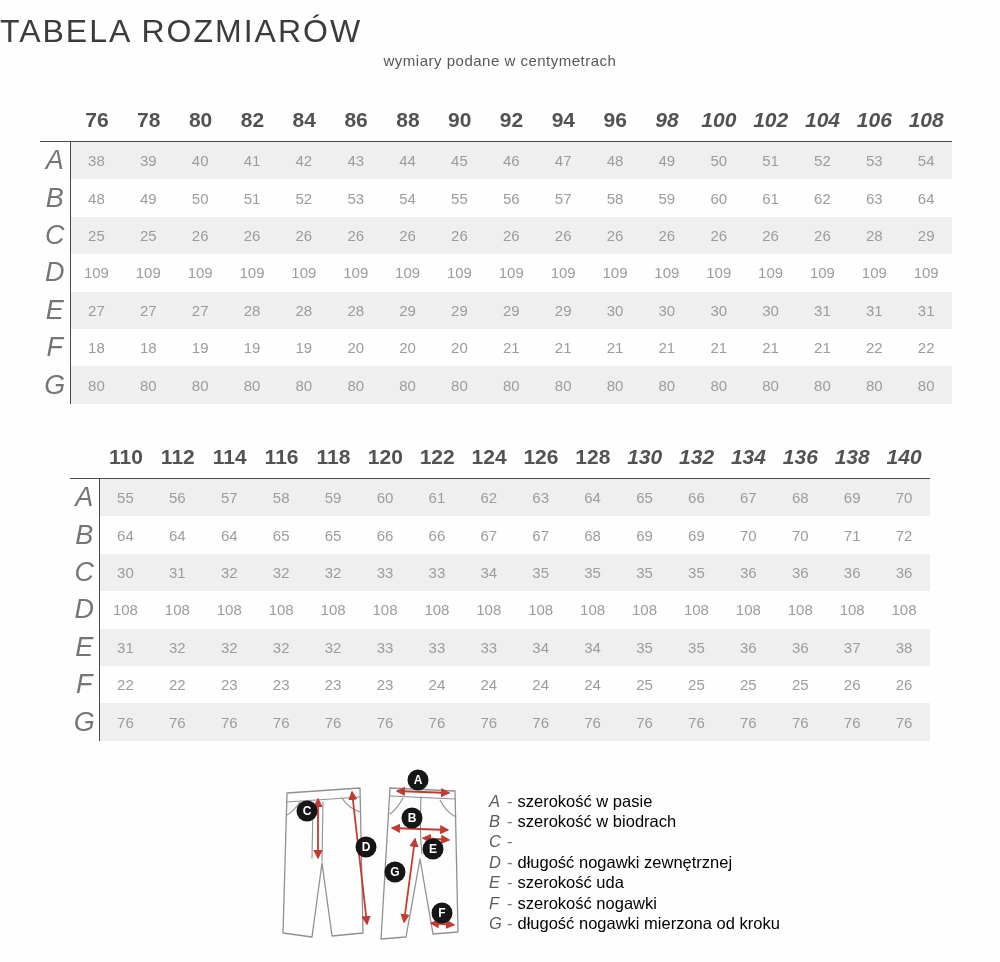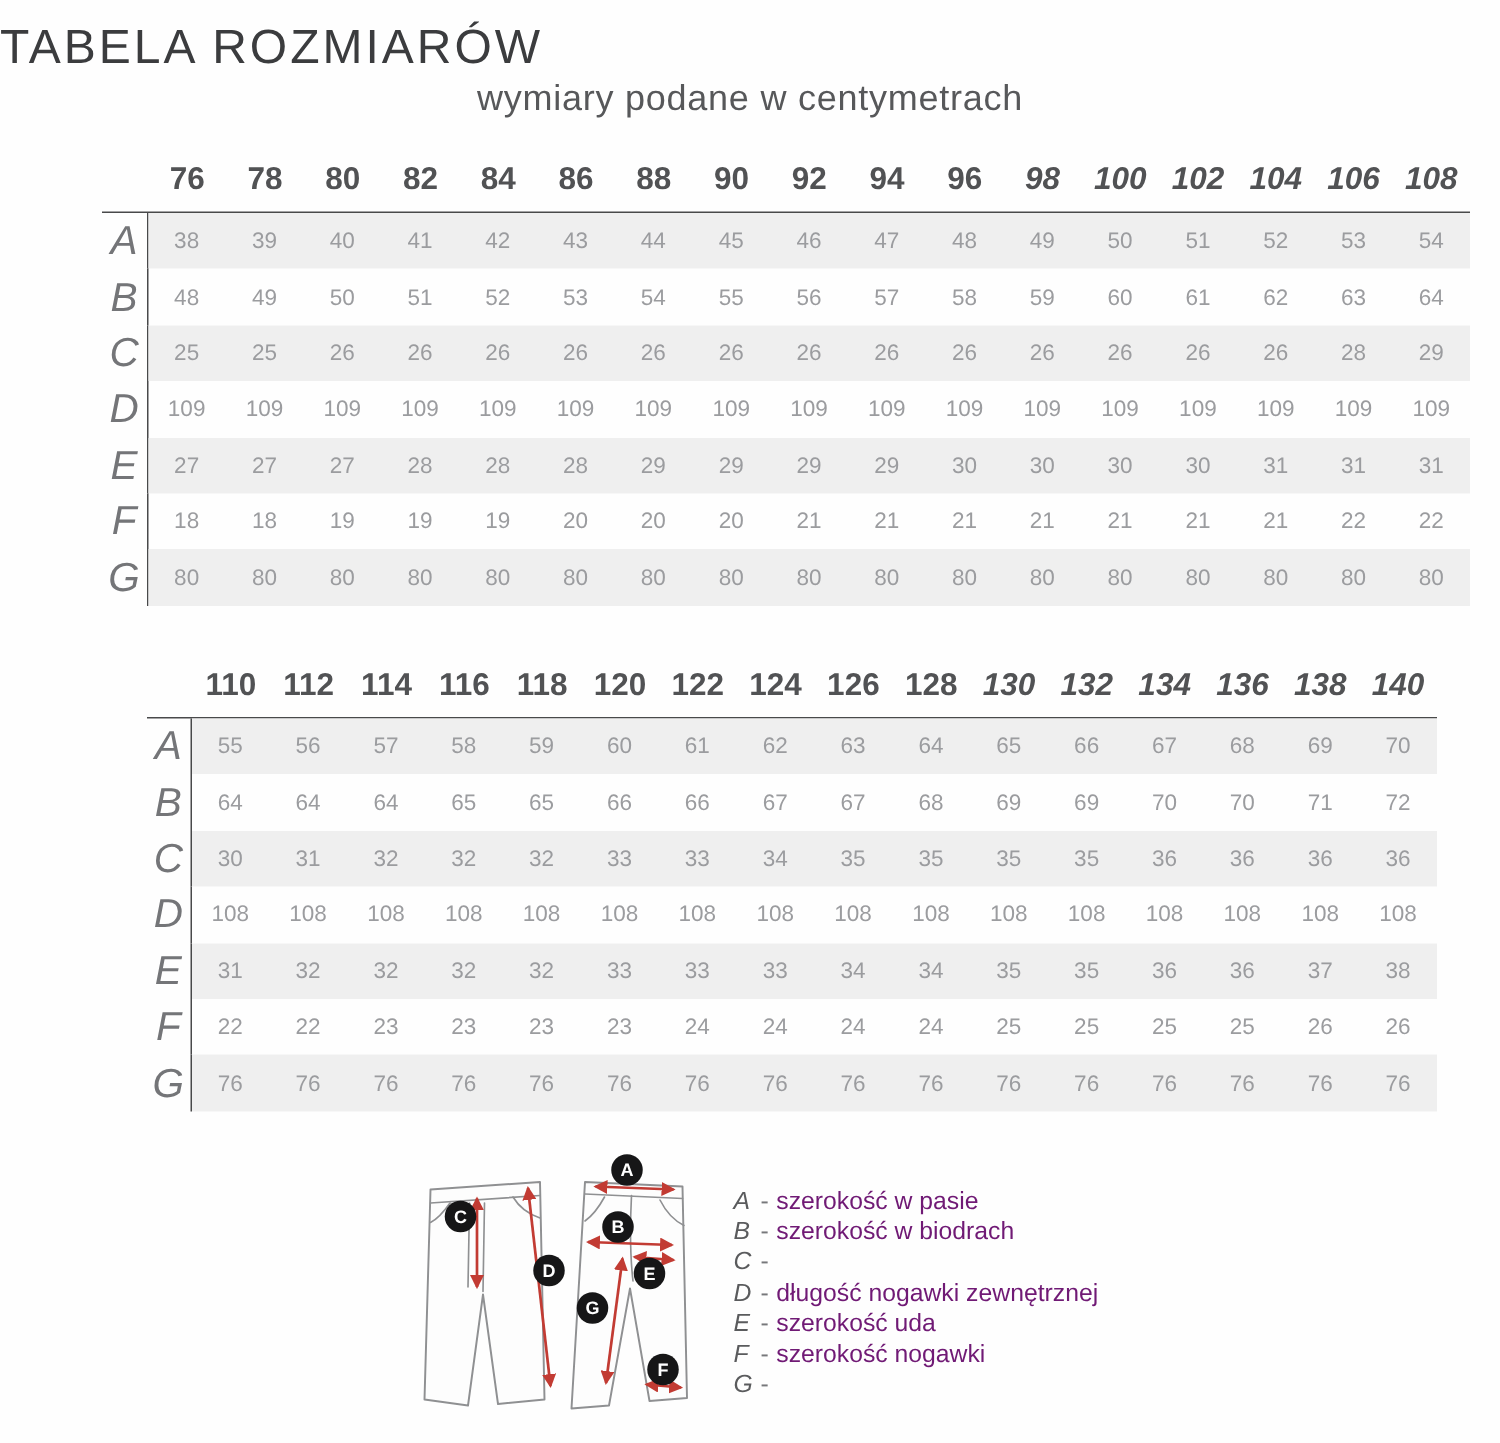--- a/index.html
+++ b/index.html
@@ -7,24 +7,24 @@
     position:relative;width:1000px;height:962px;background:#fefefe;overflow:hidden;
     font-family:"Liberation Sans","DejaVu Sans",sans-serif;
   }
   
   .page-title{
     position:absolute;left:0;right:0;top:13px;
     font-size:32px;font-weight:300;letter-spacing:2px;color:#3b3c3e;
   }
   .page-subtitle{
     position:absolute;left:0;right:0;top:52px;text-align:center;
-    font-size:24px;font-weight:300;letter-spacing:0.5px;color:#57585a;
+    font-size:15px;font-weight:300;letter-spacing:0.5px;color:#57585a;
   }
   
-  .size-table{position:absolute;margin-left:28px;}
+  .size-table{position:absolute;}
   #table1{left:40px;top:98px;width:912px;}
   #table2{left:70px;top:436px;width:860px;}
   .thead{display:flex;align-items:center;height:43px;}
   #table2 .thead{height:42px;}
   .lspace{flex:0 0 31px;}
   #table2 .lspace{flex:0 0 30px;}
   .hcell{
     flex:1;text-align:center;font-size:21px;font-weight:bold;color:#515254;
   }
   .hcell.it{font-style:italic;}
@@ -50,21 +50,21 @@
   .badge-circle{fill:#161617;}
   .badge-letter{
     fill:#ffffff;font-family:"Liberation Sans",sans-serif;
     font-size:12px;font-weight:bold;text-anchor:middle;
   }
   
   #legend{position:absolute;left:489px;top:791px;}
   .legend-line{height:20.4px;display:flex;align-items:center;font-size:16.5px;}
   .legend-letter{font-style:italic;color:#5a5b5d;min-width:13px;}
   .legend-sep{color:#77787b;margin:0 5px;}
-  .legend-desc{color:#701a75;}
+  .legend-desc{color:#000000;}
 </style>
 </head>
 <body>
 
 <div id="page">
 
   <div class="page-title">TABELA ROZMIARÓW</div>
   <div class="page-subtitle">wymiary podane w centymetrach</div>
 
   <div class="size-table" id="table1">
@@ -503,16 +503,17 @@
         <span class="legend-desc">szerokość uda</span>
       </div>
       <div class="legend-line">
         <span class="legend-letter">F</span>
         <span class="legend-sep">-</span>
         <span class="legend-desc">szerokość nogawki</span>
       </div>
       <div class="legend-line">
         <span class="legend-letter">G</span>
         <span class="legend-sep">-</span>
+        <span class="legend-desc">długość nogawki mierzona od kroku</span>
       </div>
     </div>
 
 </div>
 
 </body></html>

